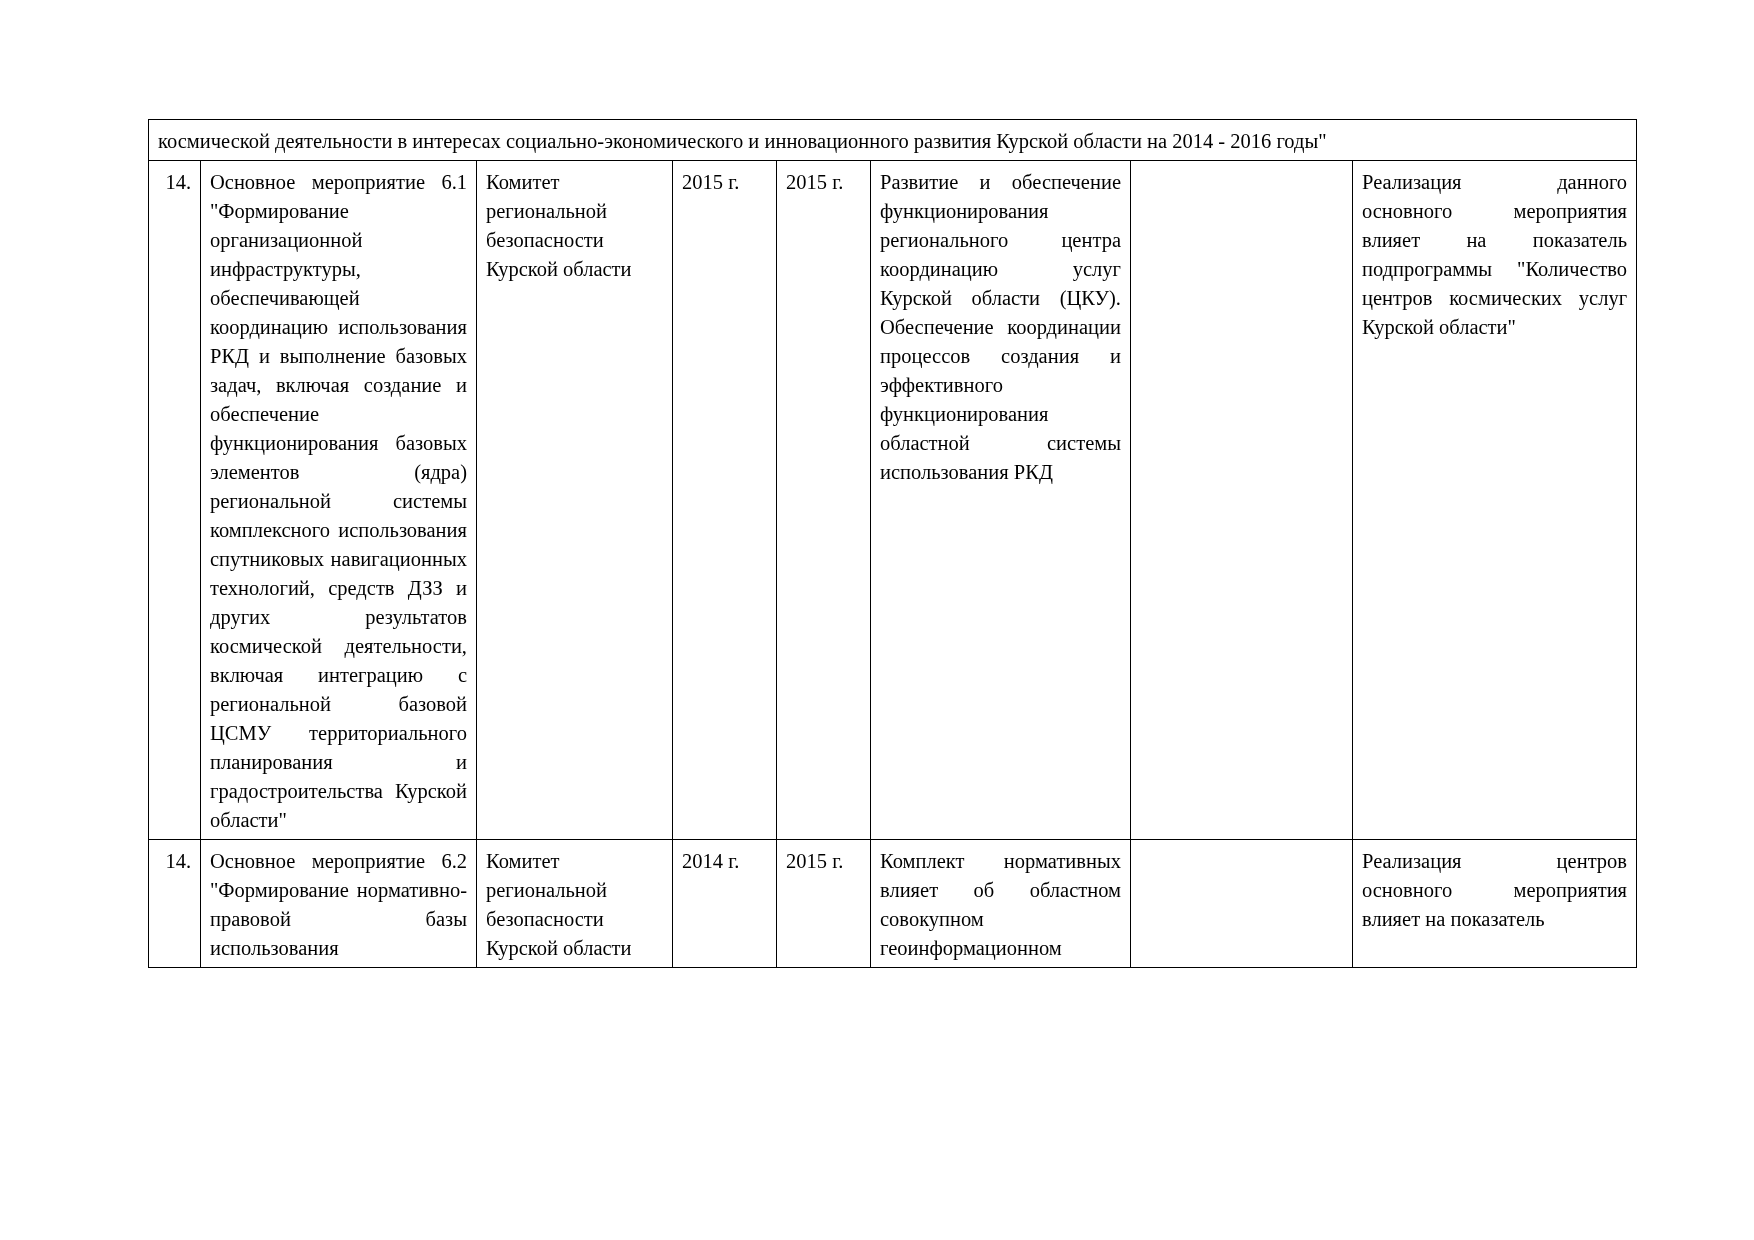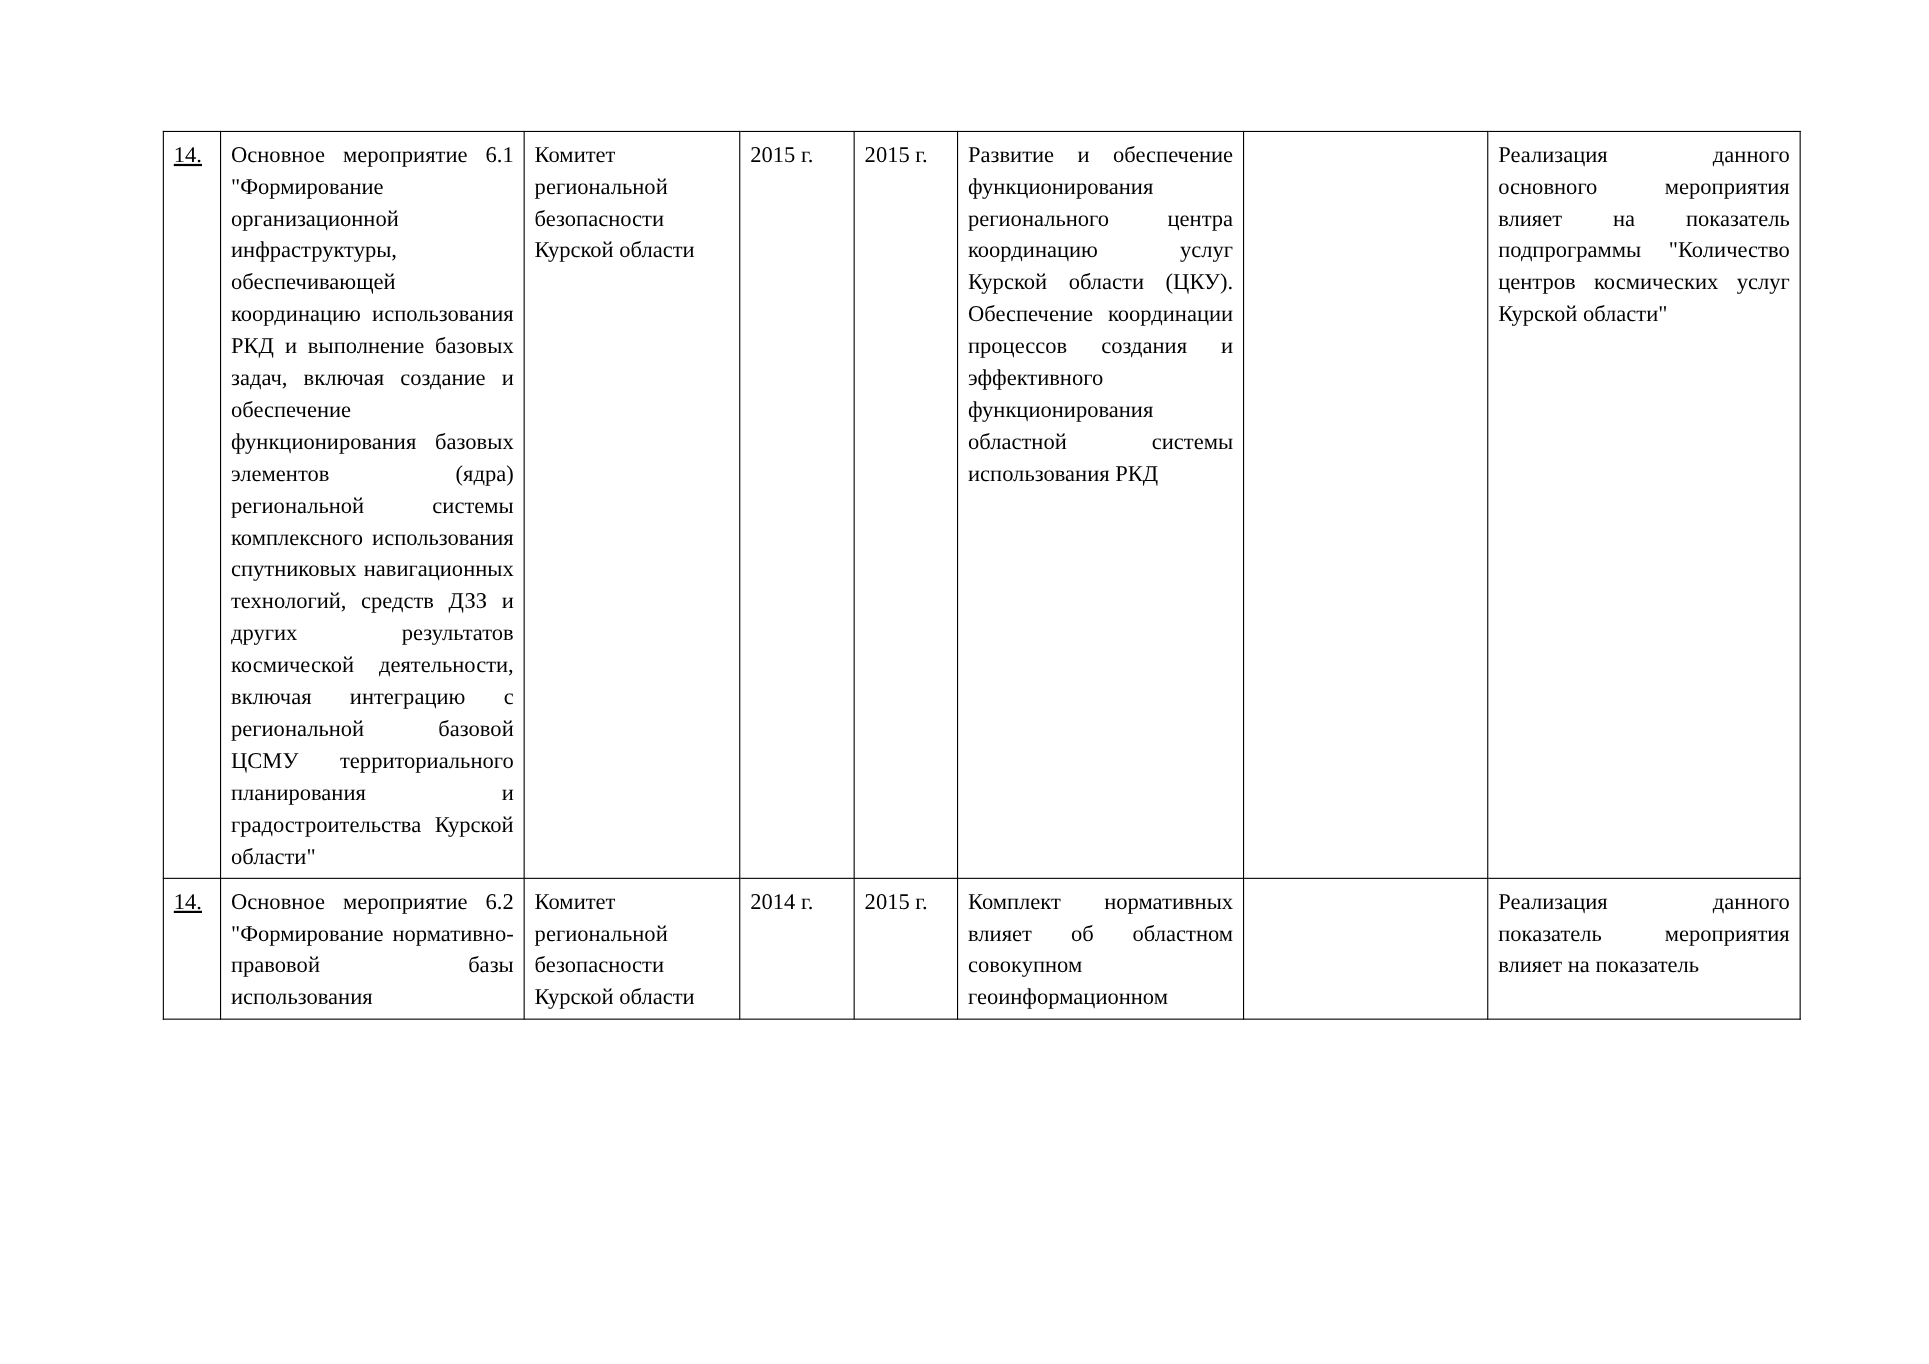--- a/index.html
+++ b/index.html
@@ -44,23 +44,22 @@
   }
   .justify {
     text-align: justify;
     text-justify: inter-word;
     hyphens: none;
   }
   .center {
     text-align: left;
   }
   .num-cell {
-    text-align: left;
+    text-align: right;
     padding-top: 7px;
-    text-decoration: underline;
   }
   .left {
     text-align: left;
   }
   
   col.c-num    { width: 52px; }
   col.c-name   { width: 276px; }
   col.c-exec   { width: 196px; }
   col.c-start  { width: 104px; }
   col.c-end    { width: 94px; }
@@ -78,34 +77,37 @@
       <col class="c-name">
       <col class="c-exec">
       <col class="c-start">
       <col class="c-end">
       <col class="c-result">
       <col class="c-empty">
       <col class="c-link">
     </colgroup>
     <tbody>
       <tr>
+        <td class="header-cell" colspan="8">космической деятельности в интересах социально-экономического и инновационного развития Курской области на 2014 - 2016 годы"</td>
+      </tr>
+      <tr>
         <td class="num-cell">14.</td>
         <td class="justify">Основное мероприятие 6.1 "Формирование организационной инфраструктуры, обеспечивающей координацию использования РКД и выполнение базовых задач, включая создание и обеспечение функционирования базовых элементов (ядра) региональной системы комплексного использования спутниковых навигационных технологий, средств ДЗЗ и других результатов космической деятельности, включая интеграцию с региональной базовой ЦСМУ территориального планирования и градостроительства Курской области"</td>
         <td class="left">Комитет региональной безопасности Курской области</td>
         <td class="center">2015 г.</td>
         <td class="center">2015 г.</td>
         <td class="justify">Развитие и обеспечение функционирования регионального центра координацию услуг Курской области (ЦКУ). Обеспечение координации процессов создания и эффективного функционирования областной системы использования РКД</td>
         <td class="left"></td>
         <td class="justify">Реализация данного основного мероприятия влияет на показатель подпрограммы "Количество центров космических услуг Курской области"</td>
       </tr>
       <tr>
         <td class="num-cell">14.</td>
         <td class="justify">Основное мероприятие 6.2 "Формирование нормативно-правовой базы использования</td>
         <td class="left">Комитет региональной безопасности Курской области</td>
         <td class="center">2014 г.</td>
         <td class="center">2015 г.</td>
         <td class="justify">Комплект нормативных влияет об областном совокупном геоинформационном</td>
         <td class="left"></td>
-        <td class="justify">Реализация данного показатель мероприятия влияет на показатель</td>
+        <td class="justify">Реализация центров основного мероприятия влияет на показатель</td>
       </tr>
     </tbody>
   </table>
 </div>
 
 </body></html>

